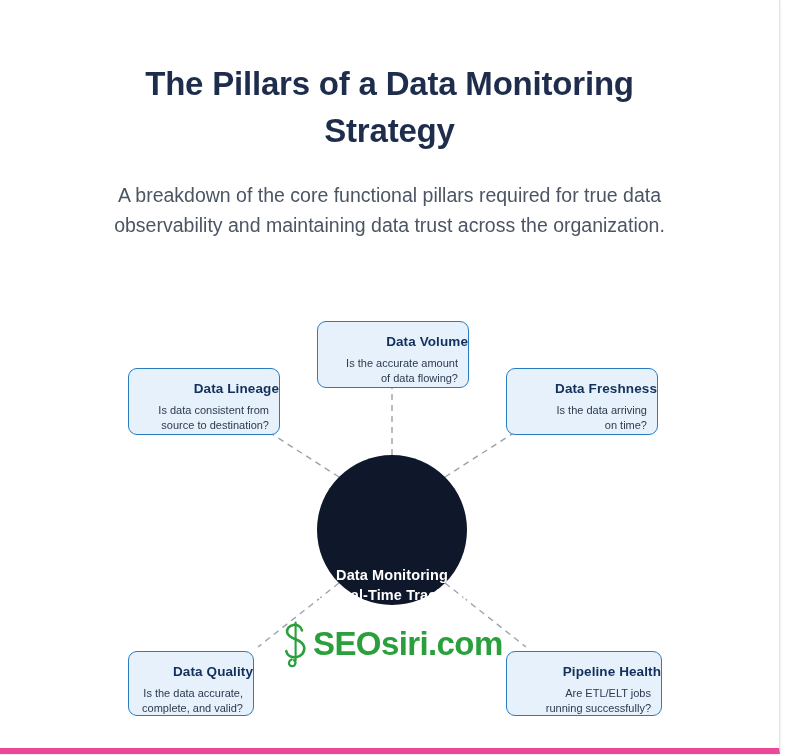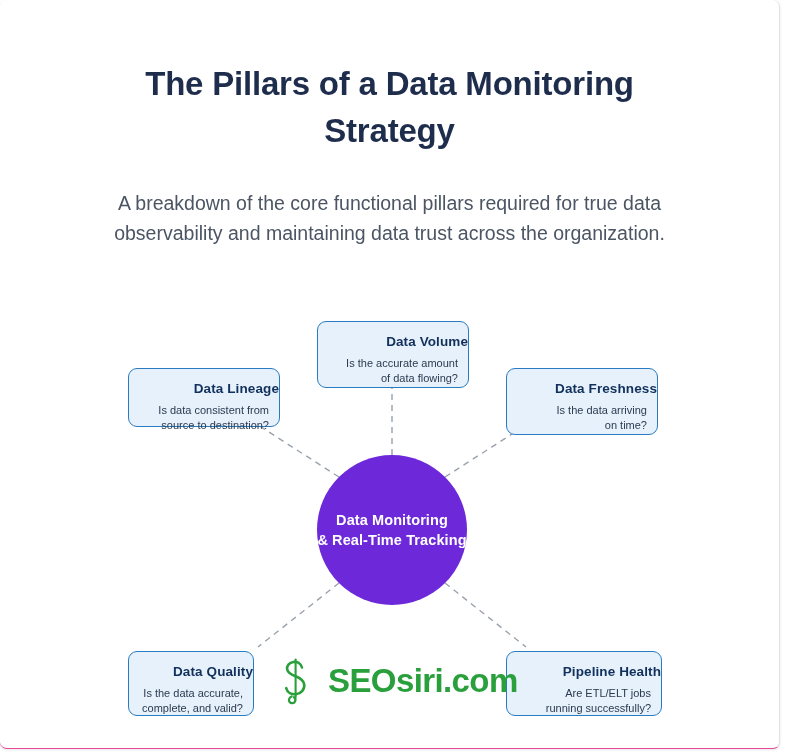--- a/index.html
+++ b/index.html
@@ -13,42 +13,41 @@
     font-family: "Liberation Sans", sans-serif;
     overflow: hidden;
   }
   #page-card {
     position: absolute;
     left: 0; top: 0;
     width: 779px;
     height: 748px;
     background: #ffffff;
     border-right: 1px solid #e2e2e4;
-    border-bottom: 1px solid #ec4899;
+    border-bottom: 6px solid #ec4899;
     box-shadow: 0 1px 3px rgba(0,0,0,0.10);
     overflow: hidden;
-    border-radius: 7px;
   }
   .header {
     position: absolute;
     left: 0; top: 0;
     width: 779px;
   }
   .page-title {
     margin: 0;
     padding: 60px 95px 0 95px;
     font-size: 33px;
     line-height: 47px;
     font-weight: bold;
     color: #1f2d4d;
     text-align: center;
     letter-spacing: -0.2px;
   }
   .page-subtitle {
-    margin: 12px;
+    margin: 4px;
     padding: 22px 62px 0 62px;
     font-size: 19.5px;
     line-height: 30px;
     color: #4b5563;
     text-align: center;
     font-weight: normal;
   }
 
   
   #diagram {
@@ -83,42 +82,42 @@
   .node-desc {
     margin-top: 6px;
     font-size: 11px;
     line-height: 14.5px;
     color: #2b3a4f;
     padding: 0 10px;
   }
   #hub {
     position: absolute;
     border-radius: 50%;
-    background: #6d28d9;
+    background: #0f172a;
     display: flex;
-    align-items: center;
+    align-items: flex-end;
     justify-content: center;
   }
   .hub-label {
     color: #ffffff;
     font-size: 14.5px;
     font-weight: bold;
     line-height: 20px;
     text-align: center;
     letter-spacing: 0.1px;
   }
 
   
   #watermark {
     position: absolute;
     left: 278px;
-    top: 657px;
+    top: 620px;
     display: flex;
     align-items: center;
-    gap: 16px;
+    gap: 1px;
   }
   #watermark .wm-mark {
     width: 34px;
     height: 48px;
     display: block;
   }
   #watermark .wm-text {
     font-size: 33px;
     font-weight: bold;
     color: #2aa03c;
@@ -148,21 +147,21 @@
     </svg>
 
     <div class="node-box" style="left:317px; top:36px; width:152px; height:67px;">
       <div class="node-title">Data Volume</div>
       <div class="node-desc">
         <span>Is the accurate amount</span><br>
         <span>of data flowing?</span>
       </div>
     </div>
 
-    <div class="node-box" style="left:128px; top:83px; width:152px; height:59px;">
+    <div class="node-box" style="left:128px; top:83px; width:152px; height:67px;">
       <div class="node-title">Data Lineage</div>
       <div class="node-desc">
         <span>Is data consistent from</span><br>
         <span>source to destination?</span>
       </div>
     </div>
 
     <div class="node-box" style="left:506px; top:83px; width:152px; height:67px;">
       <div class="node-title">Data Freshness</div>
       <div class="node-desc">

